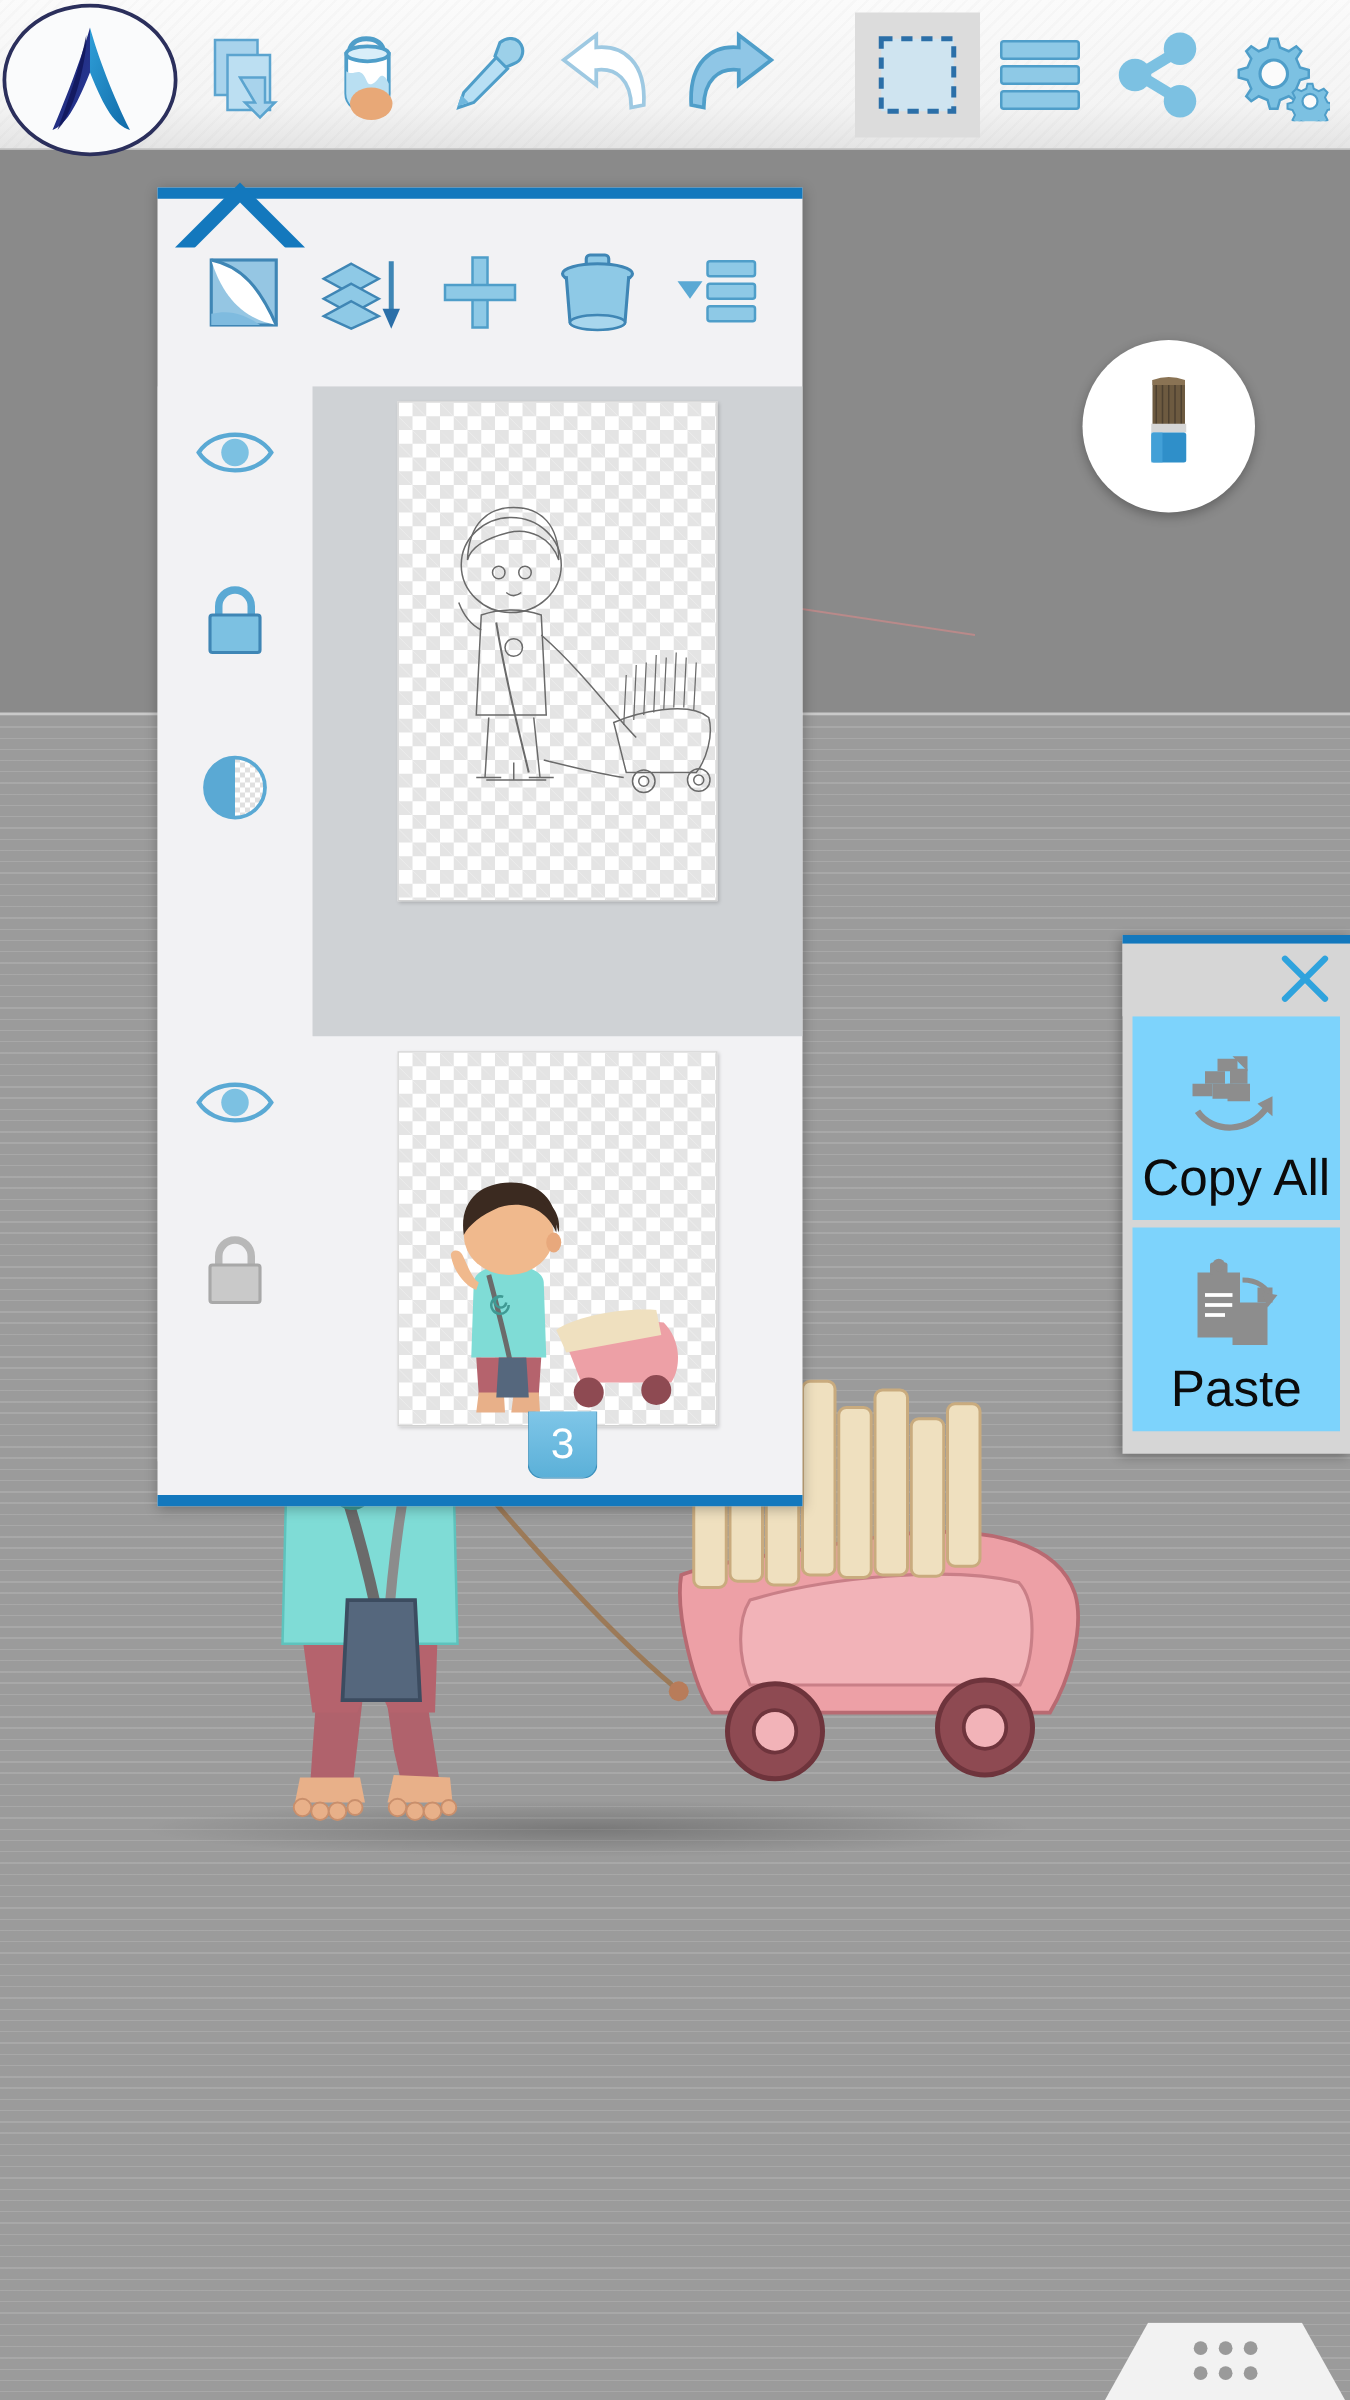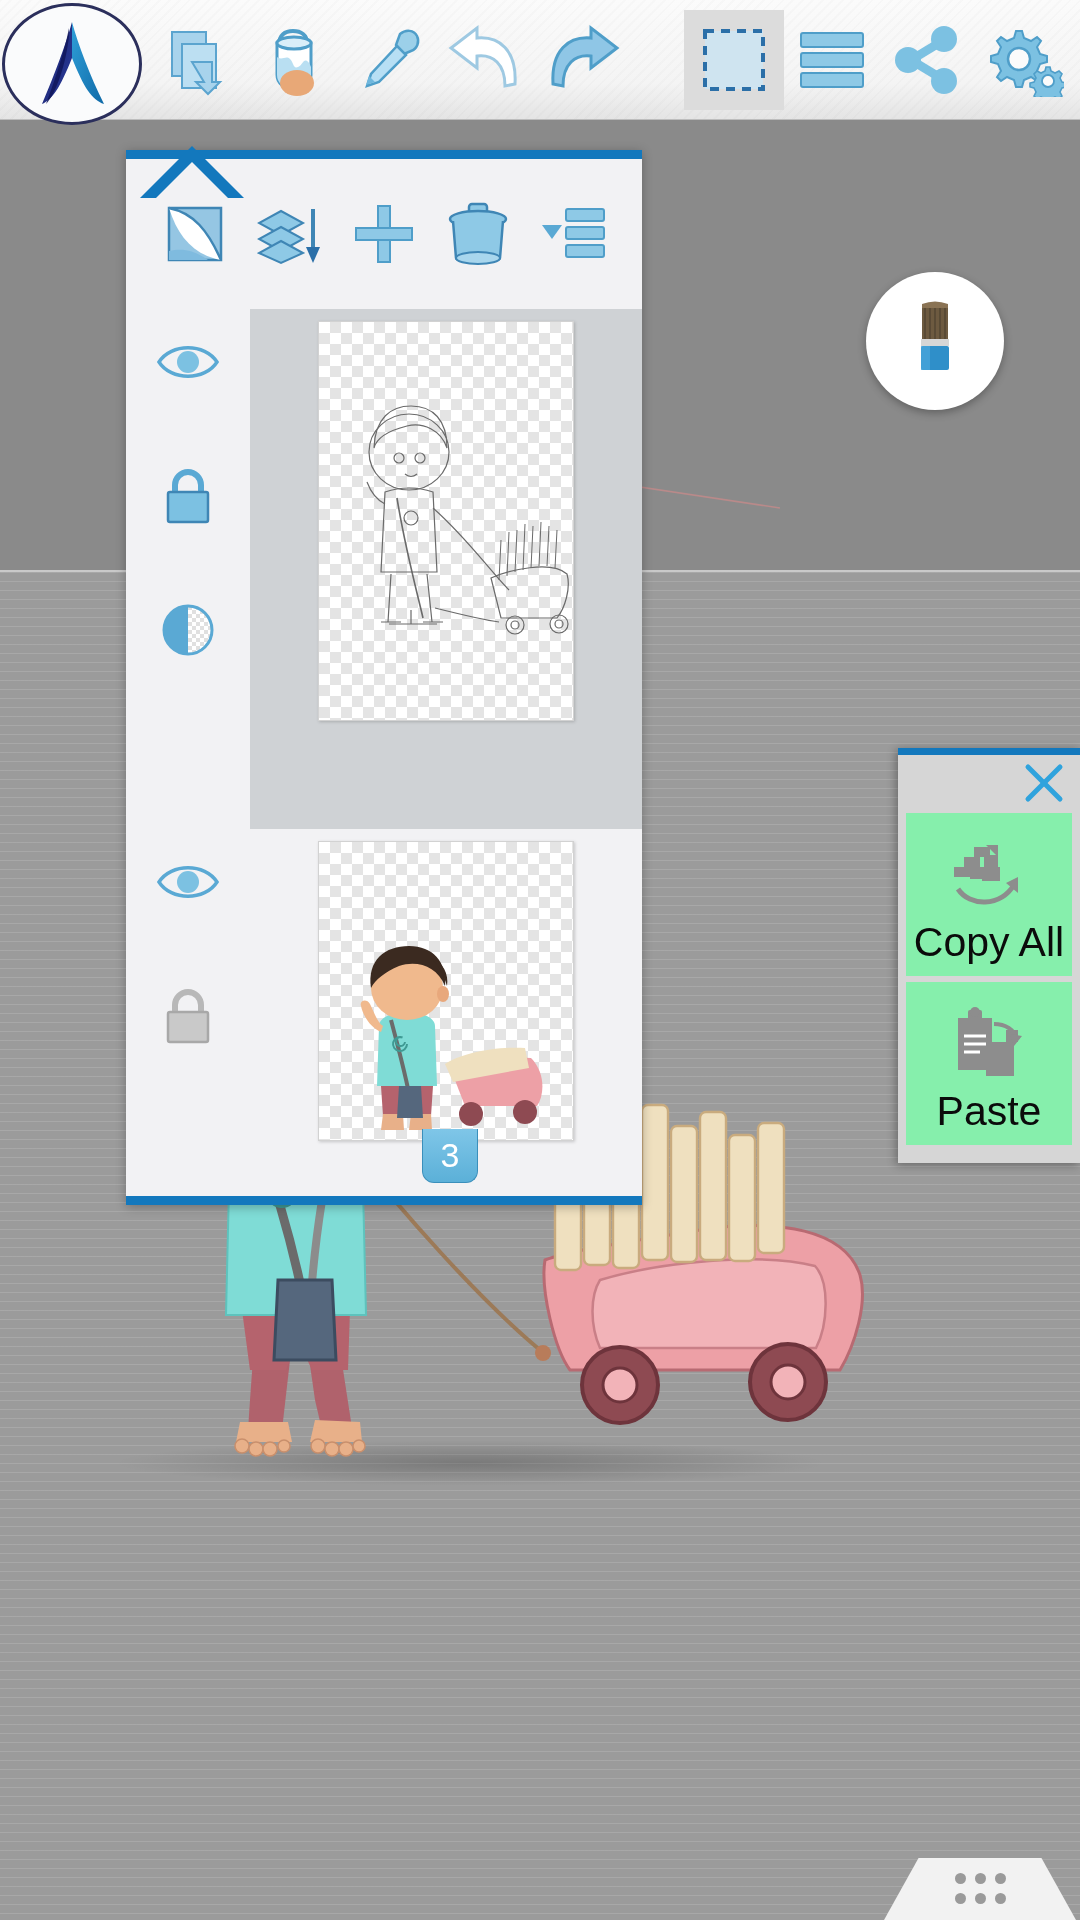--- a/index.html
+++ b/index.html
@@ -118,21 +118,21 @@
     position:absolute; left:898px; top:748px; width:182px; z-index:30;
     background:#d6d6d6; border-top:7px solid #1378bd;
     box-shadow:-2px 2px 9px rgba(0,0,0,0.33);
   }
   .ctx-head { height:58px; position:relative; background:#d6d6d6; }
   .ctx-close {
     position:absolute; right:12px; top:4px; width:48px; height:48px;
     display:flex; align-items:center; justify-content:center; cursor:pointer;
   }
   .ctx-item {
-    background:#86efac; margin:0 8px 6px 8px; padding:16px 0 12px 0;
+    background:#7dd3fc; margin:0 8px 6px 8px; padding:16px 0 12px 0;
     display:flex; flex-direction:column; align-items:center; cursor:pointer;
   }
   .ctx-item:last-child { margin-bottom:18px; }
   .ctx-icon { height:86px; display:flex; align-items:flex-end; justify-content:center; }
   .ctx-label { font-size:41px; color:#0b0b0b; margin-top:6px; line-height:1.05; white-space:nowrap; }
 
   
   .artwork { position:absolute; left:100px; top:930px; width:800px; height:620px; z-index:8; }
   .art-shadow {
     position:absolute; left:110px; top:1440px; width:720px; height:46px;

